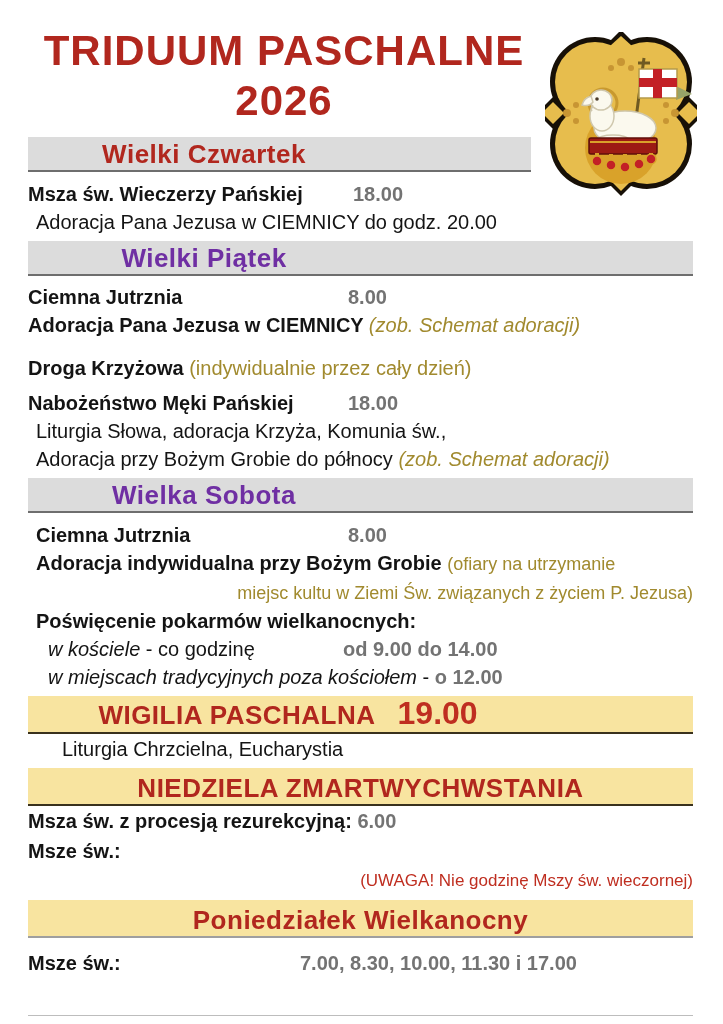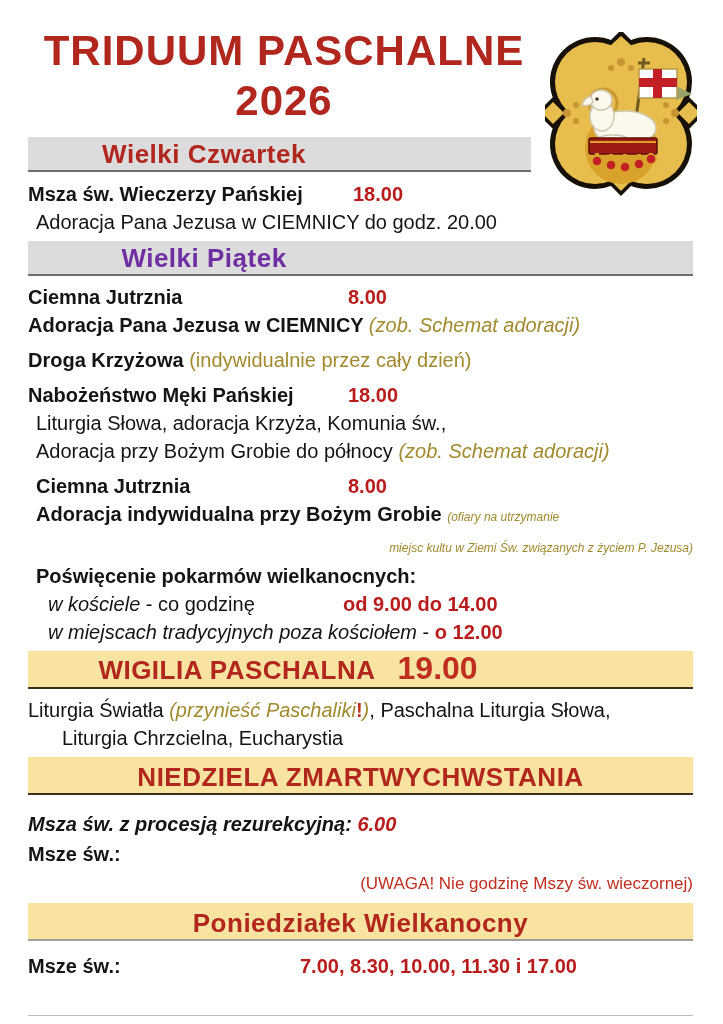--- a/index.html
+++ b/index.html
@@ -34,24 +34,24 @@
   .bar-title{font-size:26px;font-weight:bold;letter-spacing:.5px;white-space:nowrap;}
   .color-red{color:#b1271e;}
   .color-purple{color:#6f2fa3;}
   .bar-time{color:#bf2e20;font-weight:bold;font-size:32px;margin-left:22px;}
   
   .line{position:relative;font-size:20px;line-height:26px;margin-top:2px;}
   .line.right{text-align:right;}
   .s-r{}
   .s-b{font-weight:bold;}
   .s-i{font-style:italic;}
-  .s-time{color:#b91c1c;font-weight:bold;text-align:center;}
+  .s-time{color:#737373;font-weight:bold;text-align:center;}
   .s-olv{color:#a18a2e;}
   .s-olvi{color:#a18a2e;font-style:italic;}
-  .s-olvi-sm{color:#a18a2e;font-style:italic;font-size:12px;}
+  .s-olvi-sm{color:#a18a2e;font-size:18px;}
   .s-redb{color:#bf2e20;font-weight:bold;}
   .s-uwaga{color:#bf2e20;font-size:17px;}
   .abs{position:absolute;top:0;}
   
   .bottom-rule{position:absolute;left:28px;right:30px;bottom:8px;height:1px;background:#bdbdbd;}
 </style>
 </head>
 <body>
 
 <div class="page">
@@ -157,50 +157,54 @@
         <div class="line" style="padding-left: 8px;"><span class="s-r">Adoracja Pana Jezusa w CIEMNICY do godz. 20.00</span></div>
       </section>
       <section>
         <div class="bar bar-gray">
           <div class="bar-titlewrap align-left">
             <span class="bar-title color-purple">Wielki Piątek</span>
           </div>
         </div>
         <div class="line" style="margin-top: 8px;"><span class="s-b">Ciemna Jutrznia</span><span class="s-time abs" style="left: 320px;">8.00</span></div>
         <div class="line"><span class="s-b">Adoracja Pana Jezusa w CIEMNICY </span><span class="s-olvi">(zob. Schemat adoracji)</span></div>
-        <div class="line" style="margin-top: 9px;"><span class="s-b">Droga Krzyżowa </span><span class="s-olv">(indywidualnie przez cały dzień)</span></div>
+        <div class="line" style="margin-top: 17px;"><span class="s-b">Droga Krzyżowa </span><span class="s-olv">(indywidualnie przez cały dzień)</span></div>
         <div class="line" style="margin-top: 9px;"><span class="s-b">Nabożeństwo Męki Pańskiej</span><span class="s-time abs" style="left: 320px;">18.00</span></div>
         <div class="line" style="padding-left: 8px;"><span class="s-r">Liturgia Słowa, adoracja Krzyża, Komunia św.,</span></div>
         <div class="line" style="padding-left: 8px;"><span class="s-r">Adoracja przy Bożym Grobie do północy </span><span class="s-olvi">(zob. Schemat adoracji)</span></div>
       </section>
       <section>
+        <div class="bar bar-gray">
+          <div class="bar-titlewrap align-left">
+            <span class="bar-title color-purple">Wielka Sobota</span>
+          </div>
+        </div>
         <div class="line" style="margin-top: 9px; padding-left: 8px;"><span class="s-b">Ciemna Jutrznia</span><span class="s-time abs" style="left: 320px;">8.00</span></div>
         <div class="line" style="padding-left: 8px;"><span class="s-b">Adoracja indywidualna przy Bożym Grobie </span><span class="s-olvi-sm">(ofiary na utrzymanie</span></div>
         <div class="line right"><span class="s-olvi-sm">miejsc kultu w Ziemi Św. związanych z życiem P. Jezusa)</span></div>
         <div class="line" style="padding-left: 8px;"><span class="s-b">Poświęcenie pokarmów wielkanocnych:</span></div>
         <div class="line" style="padding-left: 20px;"><span class="s-i">w kościele</span><span class="s-r"> - co godzinę</span><span class="s-time abs" style="left: 315px;">od 9.00 do 14.00</span></div>
         <div class="line" style="padding-left: 20px;"><span class="s-i">w miejscach tradycyjnych poza kościołem</span><span class="s-r"> - </span><span class="s-time">o 12.00</span></div>
       </section>
       <section>
         <div class="bar bar-yellow">
           <div class="bar-titlewrap align-wigilia">
             <span class="bar-title color-red">WIGILIA PASCHALNA</span>
             <span class="bar-time">19.00</span>
           </div>
         </div>
-        <div class="line" style="margin-top: 8px;"><span class="s-r">Liturgia Światła </span><span class="s-olvi">(przynieść Paschaliki</span><span class="s-redb">!</span><span class="s-olvi">)</span><span class="s-r">, Paschalna Liturgia Słowa,</span></div>
         <div class="line" style="padding-left: 34px;"><span class="s-r">Liturgia Chrzcielna, Eucharystia</span></div>
       </section>
       <section>
         <div class="bar bar-yellow">
           <div class="bar-titlewrap align-center">
             <span class="bar-title color-red">NIEDZIELA ZMARTWYCHWSTANIA</span>
           </div>
         </div>
-        <div class="line" style="margin-top: 16px; font-style: italic;"><span class="s-b">Msza św. z procesją rezurekcyjną: </span><span class="s-time">6.00</span></div>
+        <div class="line" style="margin-top: 2px;"><span class="s-b">Msza św. z procesją rezurekcyjną: </span><span class="s-time">6.00</span></div>
         <div class="line" style="margin-top: 4px;"><span class="s-b">Msze św.:</span></div>
         <div class="line right"><span class="s-uwaga">(UWAGA! Nie godzinę Mszy św. wieczornej)</span></div>
       </section>
       <section>
         <div class="bar bar-yellow light">
           <div class="bar-titlewrap align-center">
             <span class="bar-title color-red">Poniedziałek Wielkanocny</span>
           </div>
         </div>
         <div class="line" style="margin-top: 12px;"><span class="s-b">Msze św.:</span><span class="s-time abs" style="left: 272px;">7.00, 8.30, 10.00, 11.30 i 17.00</span></div>

